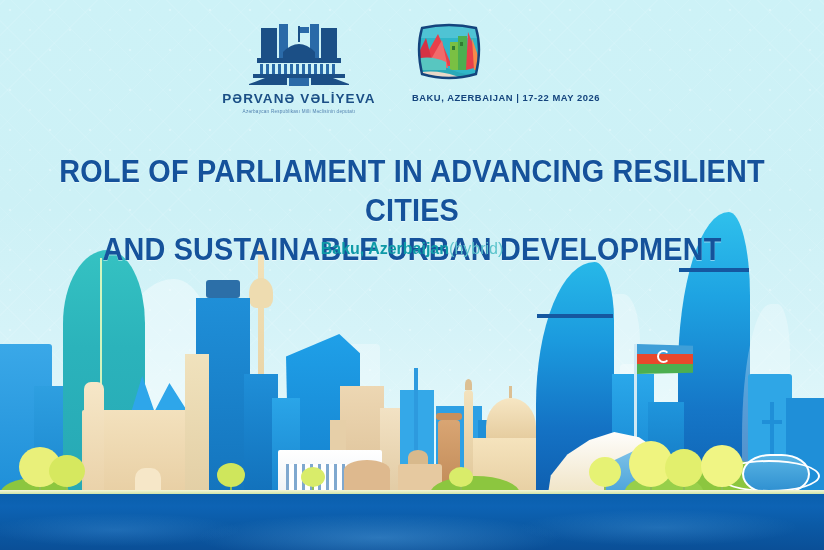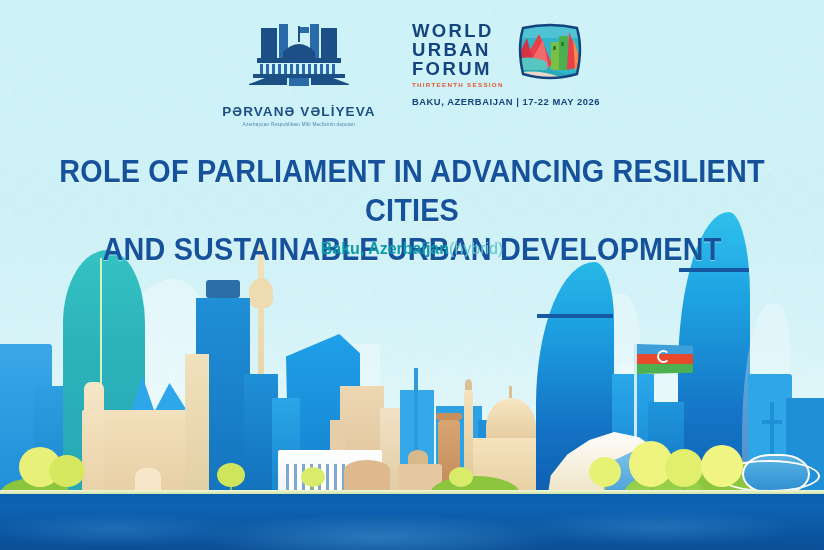--- a/index.html
+++ b/index.html
@@ -26,21 +26,21 @@
   }
 
   
   .logos{
     position:absolute;top:22px;left:0;right:0;height:104px;
     display:flex;justify-content:center;align-items:flex-start;gap:38px;
   }
   .logo-parliament{display:flex;flex-direction:column;align-items:center;width:150px;}
   .logo-parliament .pname{
     font-size:13.5px;font-weight:bold;color:#1b4f86;letter-spacing:1.1px;
-    margin-top:16px;white-space:nowrap;
+    margin-top:3px;white-space:nowrap;
   }
   .logo-parliament .prole{
     font-size:4.6px;color:#4f7fae;letter-spacing:.25px;margin-top:2.5px;
     white-space:nowrap;transform:scaleY(1.05);
   }
   .logo-wuf{display:flex;flex-direction:column;align-items:flex-start;}
   .wuf-top{display:flex;align-items:flex-start;gap:9px;}
   .wuf-words{display:flex;flex-direction:column;align-items:flex-start;line-height:1.02;}
   .wuf-words span{
     font-size:18.5px;font-weight:bold;color:#14447d;letter-spacing:2.4px;
@@ -315,26 +315,20 @@
         <path d="M6 62 L22 56 L44 56 L44 63 L6 63 Z" fill="#1b4f86"></path>
         <path d="M106 62 L90 56 L68 56 L68 63 L106 63 Z" fill="#1b4f86"></path>
         <rect x="46" y="56" width="20" height="8" fill="#2a6aa8"></rect>
       </svg>
       <div class="pname">PƏRVANƏ VƏLİYEVA</div>
       <div class="prole">Azərbaycan Respublikası Milli Məclisinin deputatı</div>
     </div>
 
     <div class="logo-wuf">
       <div class="wuf-top">
-        <div class="wuf-words">
-          <span>WORLD</span>
-          <span>URBAN</span>
-          <span>FORUM</span>
-          <div class="wuf-session">THIRTEENTH SESSION</div>
-        </div>
         <svg width="74" height="62" viewBox="0 0 74 62">
           <defs>
             <clipPath id="cubeclip">
               <path d="M10 6 Q37 0 64 6 Q70 26 64 52 Q37 60 10 52 Q4 26 10 6 Z"></path>
             </clipPath>
           </defs>
           <g clip-path="url(#cubeclip)">
             <rect x="0" y="0" width="74" height="62" fill="#2fb6c8"></rect>
             <rect x="0" y="0" width="74" height="16" fill="#4fc3d4"></rect>
             <path d="M8 44 L26 12 L40 44 Z" fill="#e8404a"></path>

